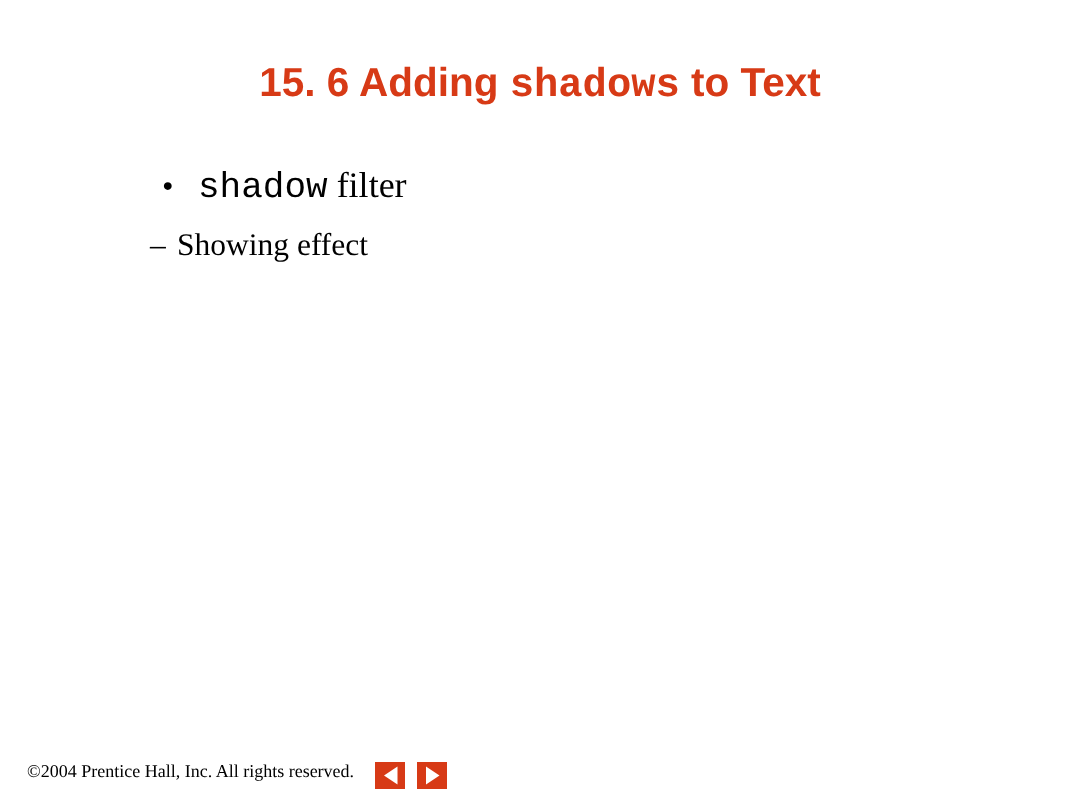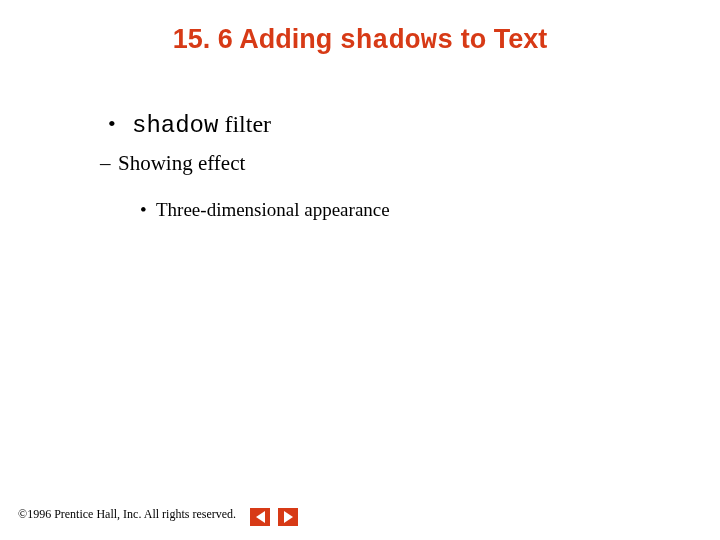--- a/index.html
+++ b/index.html
@@ -1,25 +1,25 @@
 <!DOCTYPE html>
 <html><head>
 <meta charset="utf-8">
 <style>
   * { margin: 0; padding: 0; box-sizing: border-box; }
   html, body { width: 720px; height: 540px; font-family: "Times New Roman", Times, serif; background: #fff; color: #000; }
   .slide { position: relative; width: 720px; height: 540px; }
-  .title { position: absolute; top: 24px; left: 0; right: 0; text-align: center; font-family: Verdana, Arial, sans-serif; font-weight: bold; font-size: 27px; color: #d73a16; }
+  .title { position: absolute; top: 40px; left: 0; right: 0; text-align: center; font-family: Verdana, Arial, sans-serif; font-weight: bold; font-size: 27px; color: #d73a16; }
   .title .code { font-family: "Courier New", Courier, monospace; font-weight: bold; }
   .body { position: absolute; top: 110px; left: 60px; right: 40px; }
   .lvl1 { margin-bottom: 10px; margin-left: 48px; }
   .lvl1 .bullet { display: inline-block; width: 20px; vertical-align: top; font-size: 22px; line-height: 28px; }
   .lvl1 .content { display: inline; font-size: 24px; line-height: 28px; }
   .lvl1 .content .code { font-family: "Courier New", Courier, monospace; }
-  .lvl2 { margin: 6px 0 22px 40px; font-size: 21px; line-height: 26px; }
+  .lvl2 { margin: 6px 0 7px 40px; font-size: 21px; line-height: 26px; }
   .lvl2 .dash { display: inline-block; width: 18px; }
   .lvl3 { margin: 2px 0 2px 80px; font-size: 19px; line-height: 24px; }
   .lvl3 .dot { display: inline-block; width: 16px; }
   .footer { position: absolute; left: 18px; bottom: 18px; font-size: 12px; display: flex; align-items: center; }
   .nav { position: absolute; bottom: 14px; left: 250px; display: flex; gap: 8px; }
   .nav-btn { width: 20px; height: 18px; background: #d73a16; display: flex; align-items: center; justify-content: center; }
   .tri-left { width: 0; height: 0; border-top: 6px solid transparent; border-bottom: 6px solid transparent; border-right: 9px solid #fff; }
   .tri-right { width: 0; height: 0; border-top: 6px solid transparent; border-bottom: 6px solid transparent; border-left: 9px solid #fff; }
 </style>
 </head>
@@ -34,28 +34,25 @@
   <div class="body">
     <div class="lvl1">
       <span class="bullet">•</span>
       <span class="content">
         <span class="code">shadow</span><span> filter</span>
       </span>
     </div>
     <div class="lvl2">
       <span class="dash">–</span><span>Showing effect</span>
     </div>
-    <div class="lvl3">
-      <span class="dot">•</span><span>Three-dimensional appearance</span>
-    </div>
   </div>
 
   <div class="footer">
     <span>©</span>
-      <span> 1996 Prentice Hall, Inc.  All rights reserved.</span>
+      <span> 2004 Prentice Hall, Inc.  All rights reserved.</span>
   </div>
 
   <div class="nav">
     <div class="nav-btn">
       <div class="tri-left"></div>
     </div>
     <div class="nav-btn">
       <div class="tri-right"></div>
     </div>
   </div>

